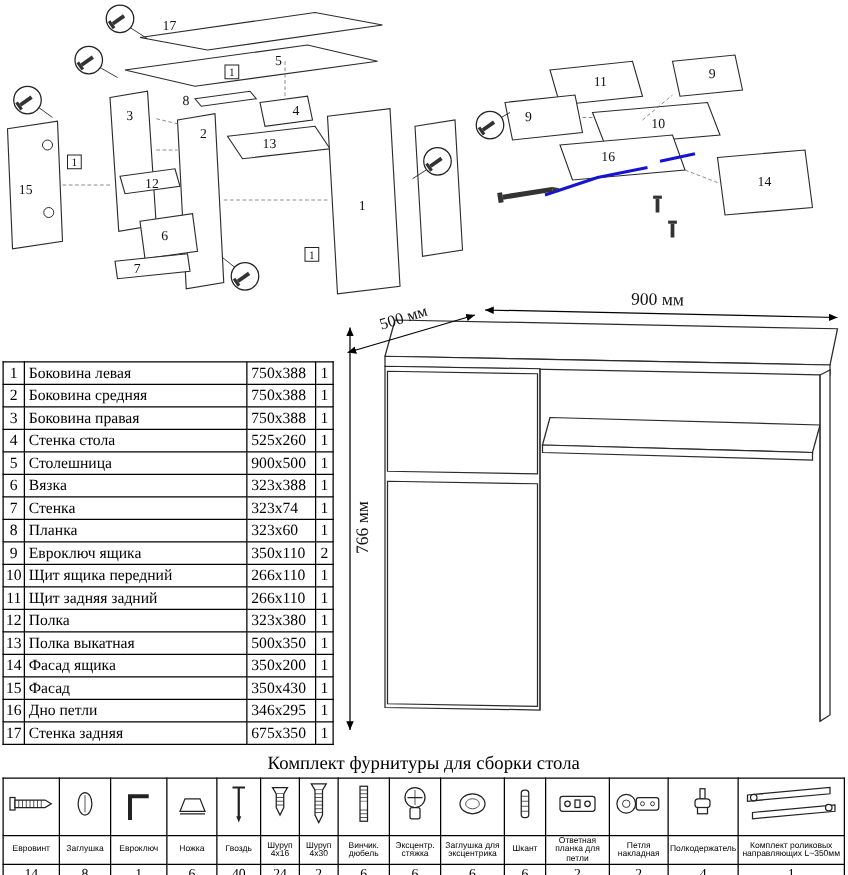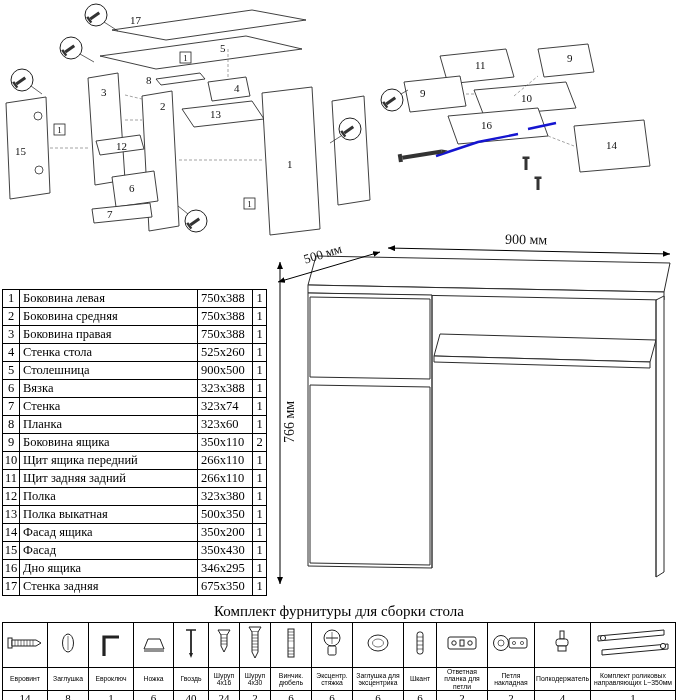--- a/index.html
+++ b/index.html
@@ -244,21 +244,21 @@
 
       <tr>
         <td class="num">8</td>
         <td class="name">Планка</td>
         <td class="size">323x60</td>
         <td class="qty">1</td>
       </tr>
 
       <tr>
         <td class="num">9</td>
-        <td class="name">Боковина ящика</td>
+        <td class="name">Евроключ ящика</td>
         <td class="size">350x110</td>
         <td class="qty">2</td>
       </tr>
 
       <tr>
         <td class="num">10</td>
         <td class="name">Щит ящика передний</td>
         <td class="size">266x110</td>
         <td class="qty">1</td>
       </tr>
@@ -293,21 +293,21 @@
 
       <tr>
         <td class="num">15</td>
         <td class="name">Фасад</td>
         <td class="size">350x430</td>
         <td class="qty">1</td>
       </tr>
 
       <tr>
         <td class="num">16</td>
-        <td class="name">Дно ящика</td>
+        <td class="name">Дно петли</td>
         <td class="size">346x295</td>
         <td class="qty">1</td>
       </tr>
 
       <tr>
         <td class="num">17</td>
         <td class="name">Стенка задняя</td>
         <td class="size">675x350</td>
         <td class="qty">1</td>
       </tr>

